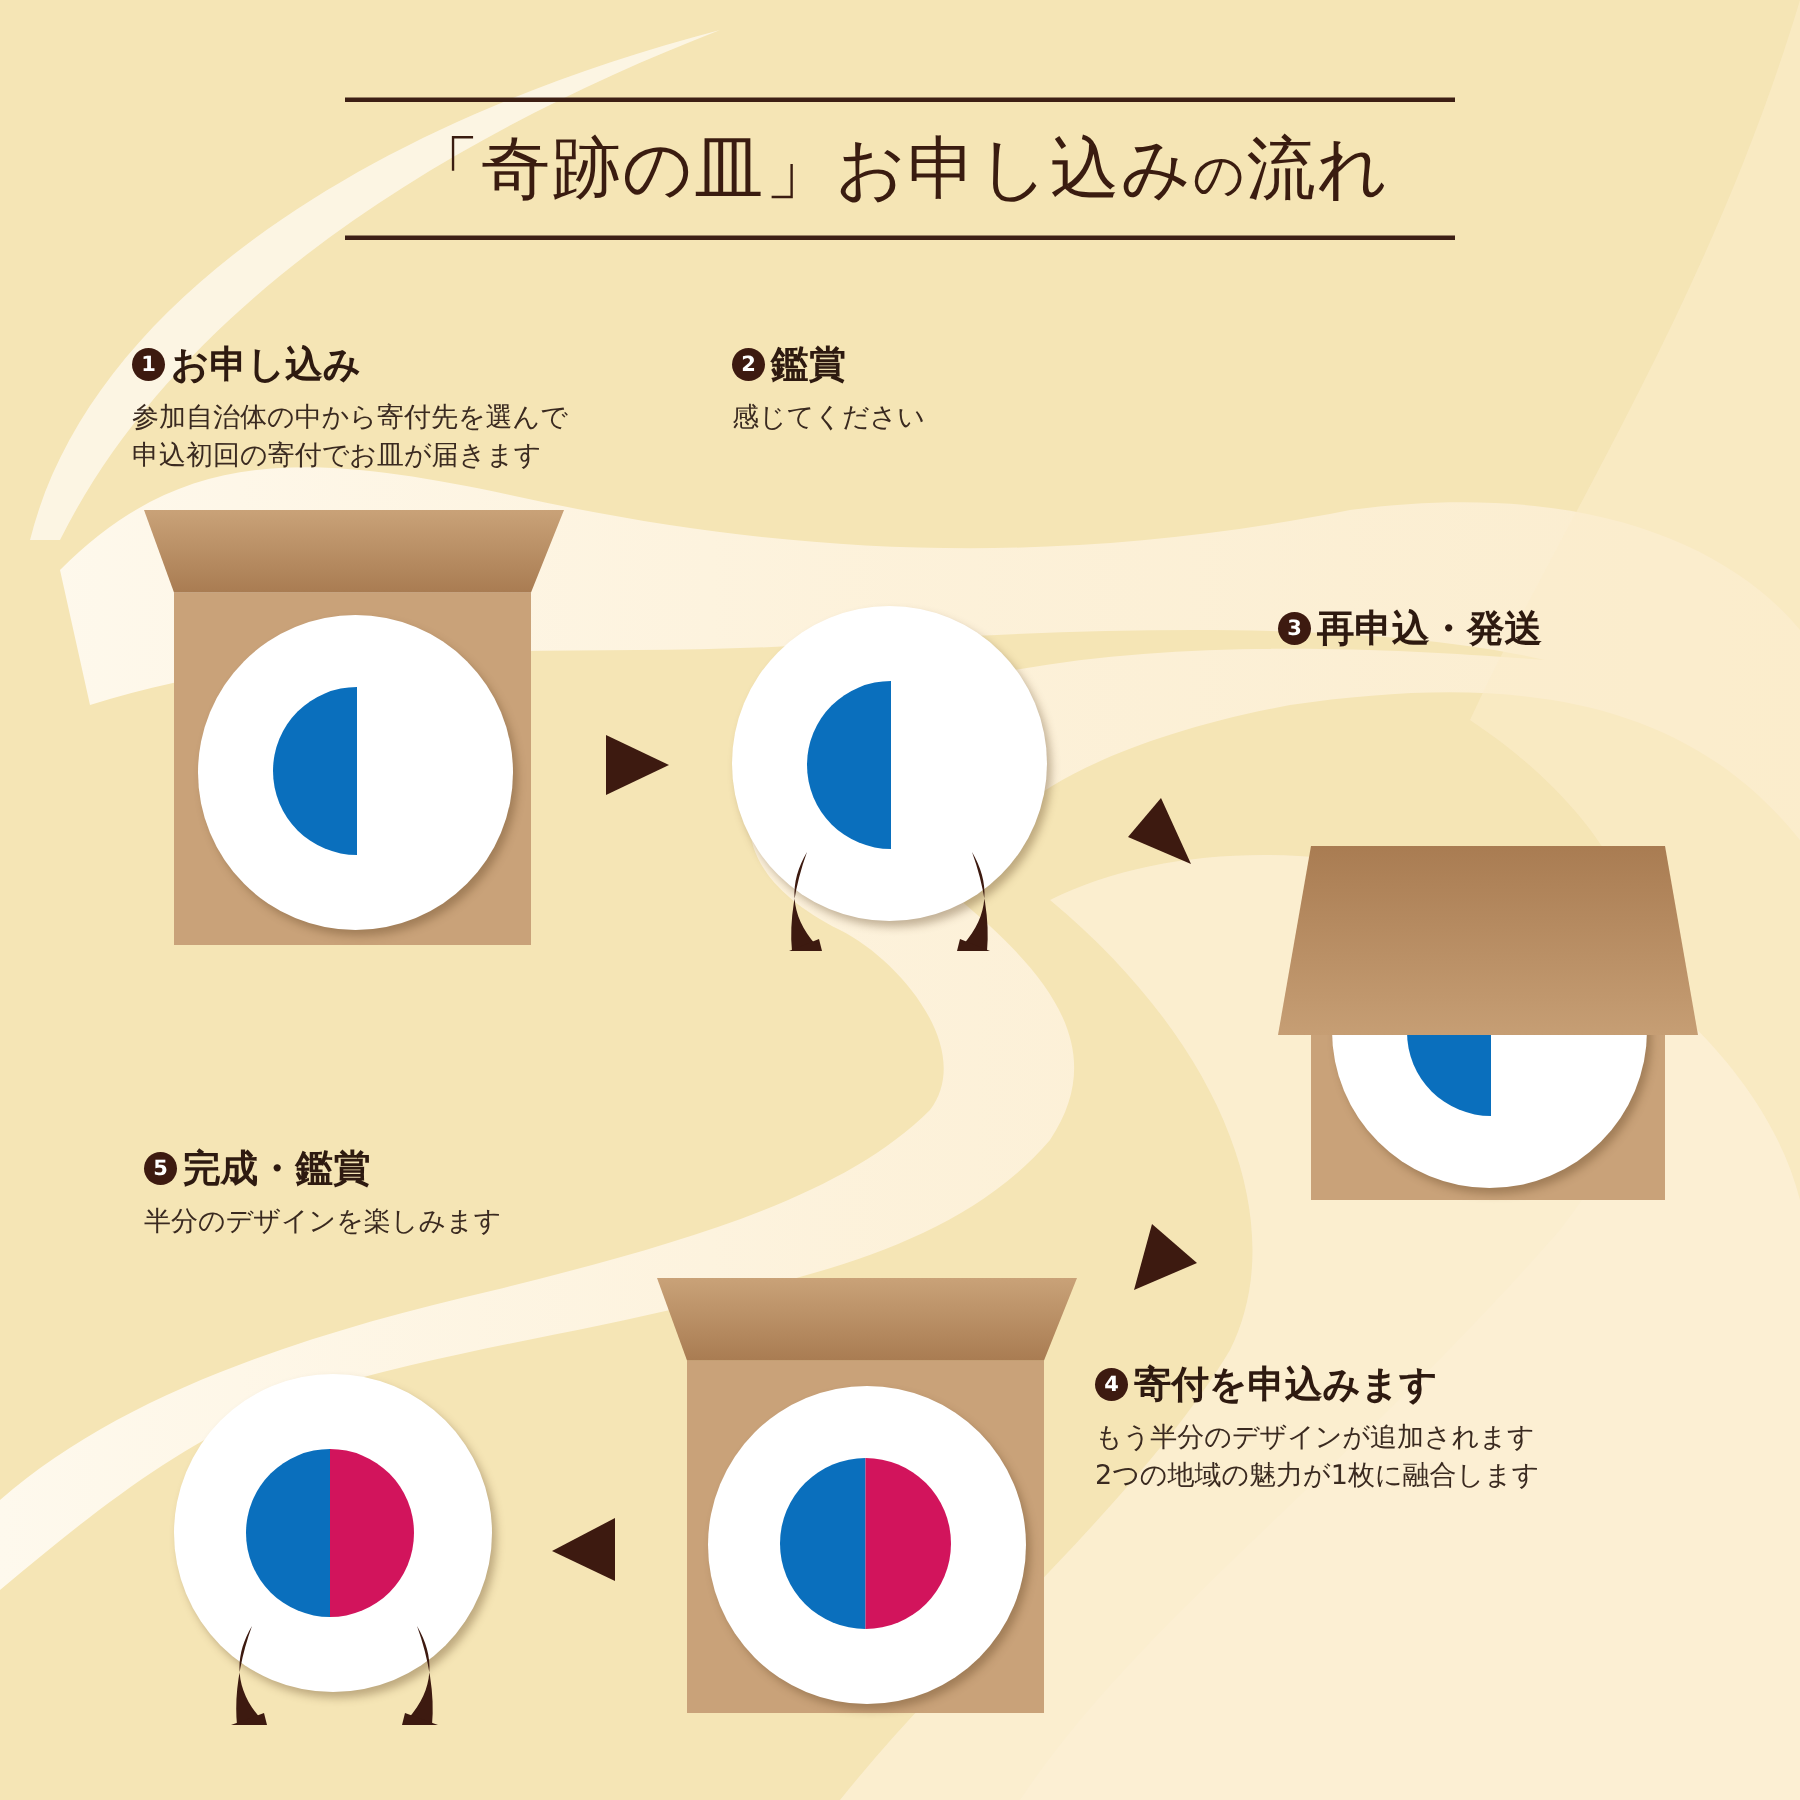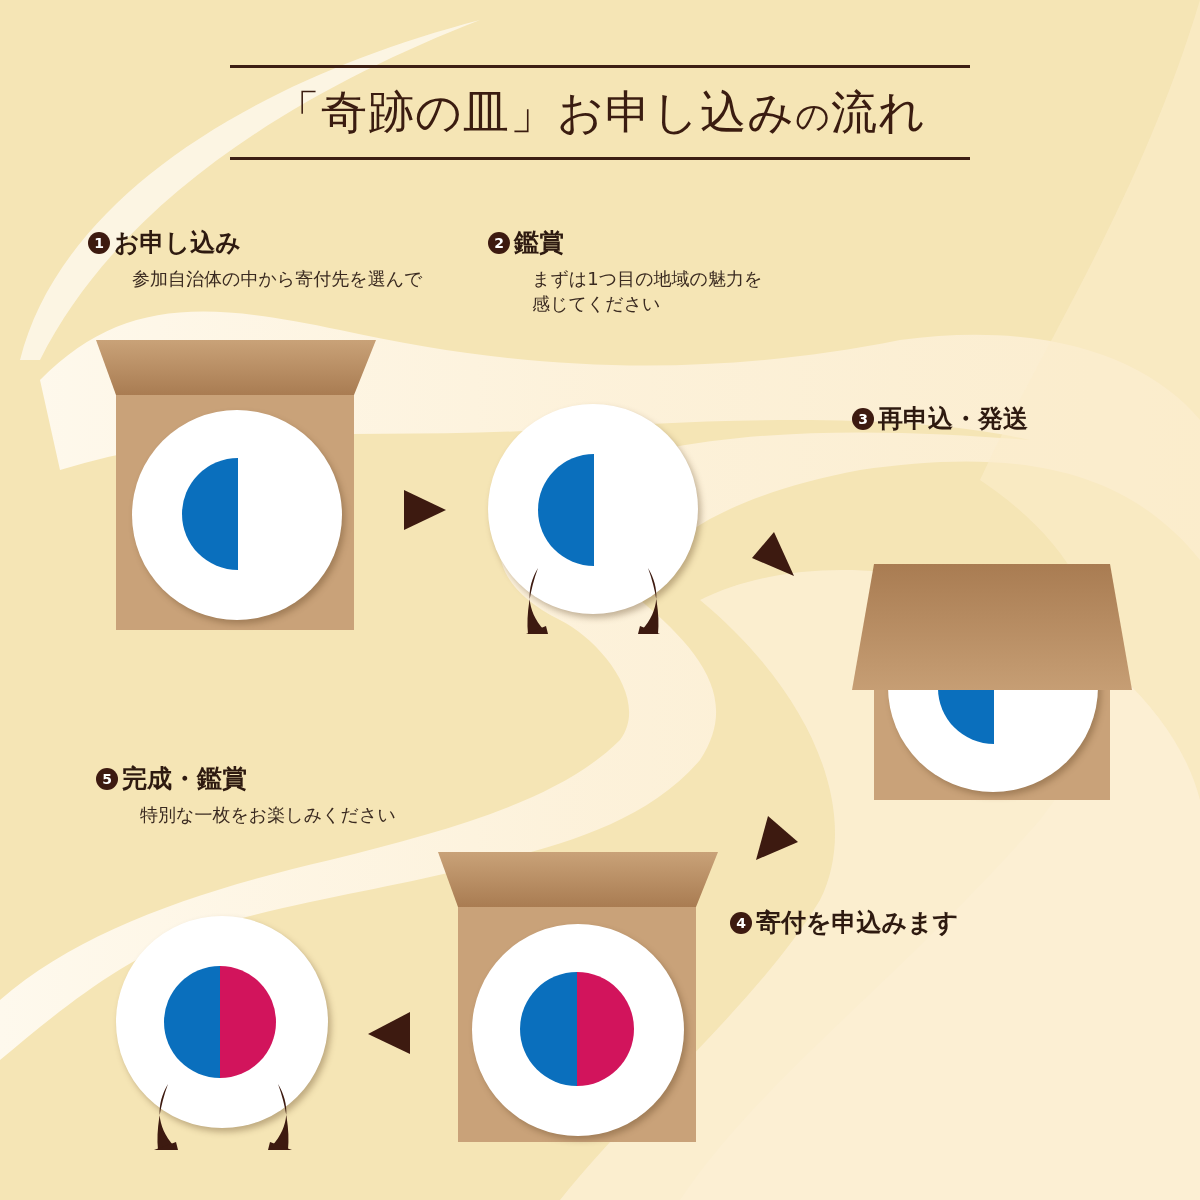--- a/index.html
+++ b/index.html
@@ -30,21 +30,21 @@
     font-size: 25px; font-weight: bold; color: #2e1a10; line-height: 30px;
     margin-bottom: 8px; white-space: nowrap;
   }
   .num-badge {
     display: inline-flex; align-items: center; justify-content: center;
     width: 22px; height: 22px; border-radius: 50%;
     background: #3d1a10; color: #fff; font-size: 14px; font-weight: bold;
     line-height: 1; flex: 0 0 auto;
   }
   .step-desc { font-size: 18px; line-height: 25px; color: #3a2a20; white-space: nowrap; }
-  .step-desc div { height: 25px; margin-left: 44px; }
+  .step-desc div { height: 25px; }
 
   .art { position: absolute; z-index: 2; }
   .box-body { position: absolute; background: #c9a279; }
   .plate {
     position: absolute; border-radius: 50%; background: #fff;
     box-shadow: 3px 4px 6px rgba(90,60,30,0.35);
     overflow: hidden;
   }
   .half-left {
     position: absolute; background: #0a6fbd;
@@ -92,55 +92,59 @@
   </span>
 </div>
 
 <div class="step-text" style="left:88px; top:228px;">
   <div class="step-heading">
     <span class="num-badge">1</span>
     <span>お申し込み</span>
   </div>
   <div class="step-desc">
     <div>参加自治体の中から寄付先を選んで</div>
+    <div>申込初回の寄付でお皿が届きます</div>
   </div>
 </div>
 
 <div class="step-text" style="left:488px; top:228px;">
   <div class="step-heading">
     <span class="num-badge">2</span>
     <span>鑑賞</span>
   </div>
   <div class="step-desc">
-    <div>まずは1つ目の地域の魅力を</div>
     <div>感じてください</div>
   </div>
 </div>
 
 <div class="step-text" style="left:852px; top:404px;">
   <div class="step-heading">
     <span class="num-badge">3</span>
     <span>再申込・発送</span>
   </div>
 </div>
 
 <div class="step-text" style="left:730px; top:908px;">
   <div class="step-heading">
     <span class="num-badge">4</span>
     <span>寄付を申込みます</span>
   </div>
+  <div class="step-desc">
+    <div>もう半分のデザインが追加されます</div>
+    <div>2つの地域の魅力が1枚に融合します</div>
+  </div>
 </div>
 
 <div class="step-text" style="left:96px; top:764px;">
   <div class="step-heading">
     <span class="num-badge">5</span>
     <span>完成・鑑賞</span>
   </div>
   <div class="step-desc">
-    <div>特別な一枚をお楽しみください</div>
+    <div>半分のデザインを楽しみます</div>
   </div>
 </div>
 
 <div class="art" style="left:96px; top:340px; width:280px; height:290px;">
   <svg width="280" height="290" viewBox="0 0 280 290">
     <defs>
       <linearGradient id="flap1" x1="0" y1="0" x2="0" y2="1">
         <stop offset="0" stop-color="#c9a278"></stop>
         <stop offset="1" stop-color="#a97c52"></stop>
       </linearGradient>

